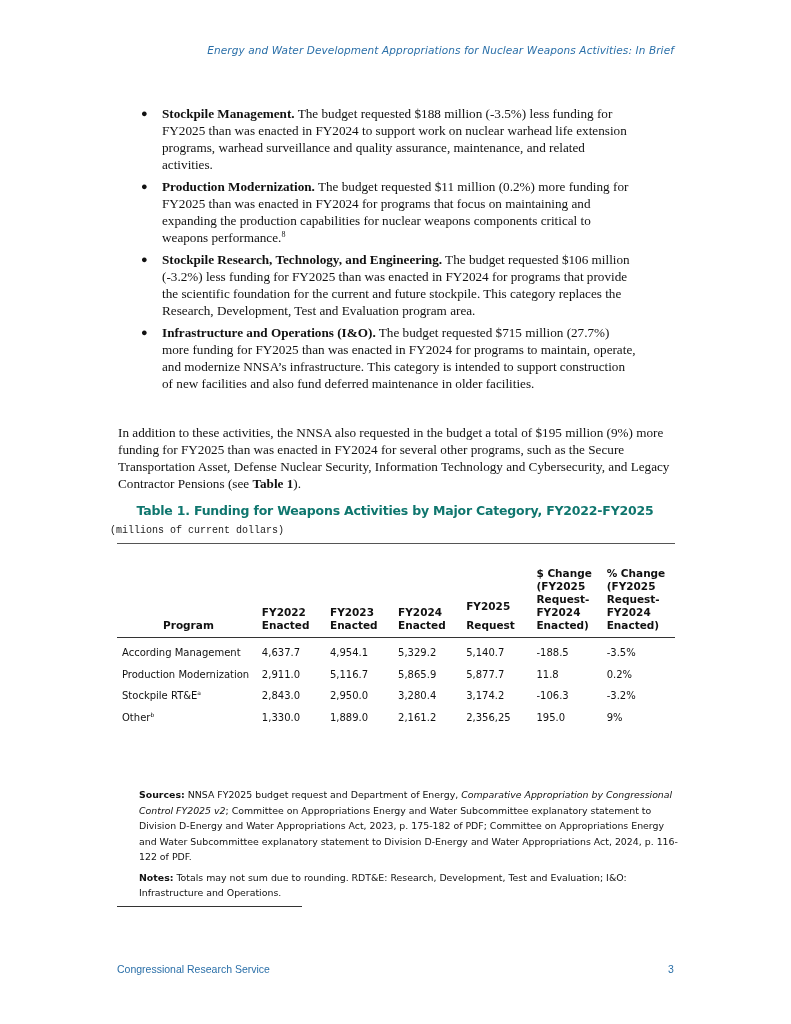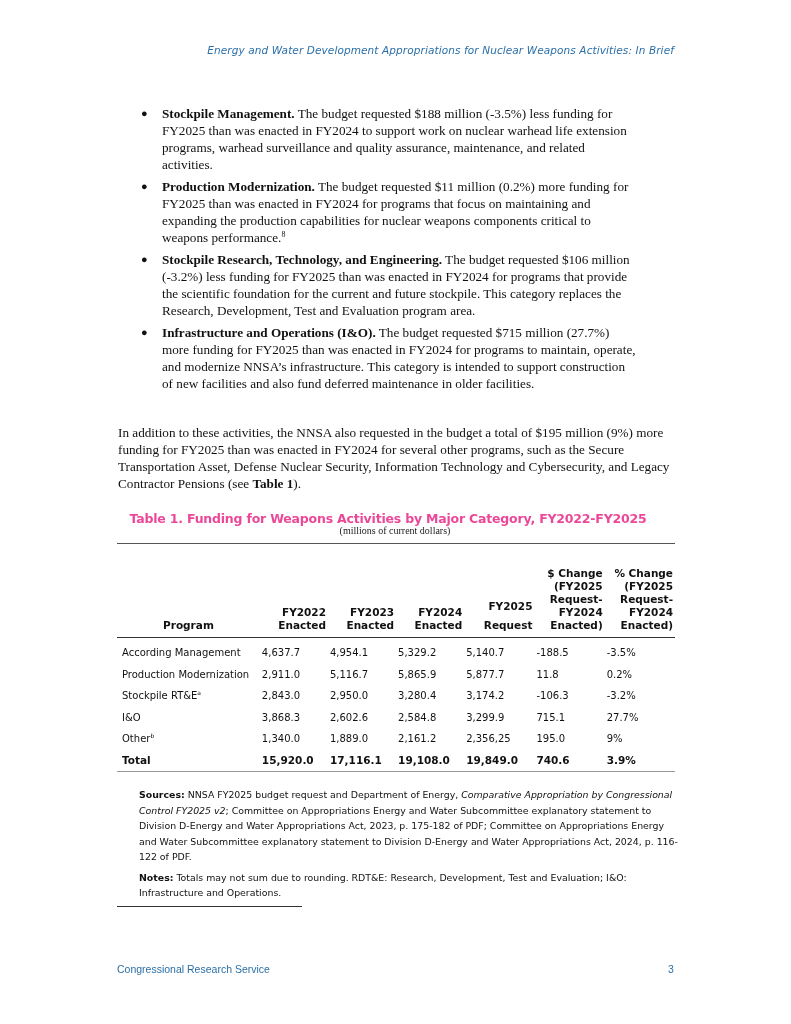--- a/index.html
+++ b/index.html
@@ -18,39 +18,38 @@
 
     .bullets { position: absolute; left: 138px; top: 105px; width: 500px; margin: 0; padding: 0; list-style: none; }
     .bullet { position: relative; padding-left: 24px; margin-bottom: 5px; }
     .bullet-dot { position: absolute; left: 3px; top: 0; font-size: 11px; }
     .bullet b { font-weight: bold; }
     sup { font-size: 8px; line-height: 0; vertical-align: super; }
 
     .para { position: absolute; left: 118px; top: 424px; width: 565px; }
 
     .table-title {
-      position: absolute; left: 103px; top: 503px; width: 570px; text-align: center;
-      font-family: "DejaVu Sans", sans-serif; font-weight: bold; font-size: 12.5px; color: #ec4899;
+      position: absolute; left: 110px; top: 503px; width: 570px; text-align: center;
+      font-family: "DejaVu Sans", sans-serif; font-weight: bold; font-size: 12.5px; color: #0f766e;
       letter-spacing: -0.2px;
-      margin-top: 8px;
     }
     .table-subtitle {
-      position: absolute; left: 110px; top: 525px; width: 570px; text-align: center;
-      font-family: Liberation Serif, serif; font-size: 10px; color: #222;
+      position: absolute; left: 110px; top: 525px; width: 570px; 
+      font-family: Liberation Mono, monospace; font-size: 10px; color: #222;
     }
 
     table.funding {
       position: absolute; left: 117px; top: 543px; width: 558px;
       border-collapse: collapse;
       font-family: "DejaVu Sans", sans-serif; font-size: 10px; color: #111;
     }
     table.funding thead tr { border-top: 1px solid #555; border-bottom: 1.5px solid #333; }
     table.funding th {
       font-weight: bold; font-size: 10.5px; line-height: 13px; vertical-align: bottom;
-      text-align: right; padding: 6px 2px 5px 2px; height: 82px;
+      text-align: left; padding: 6px 2px 5px 2px; height: 82px;
     }
     table.funding th.prog { text-align: center; }
     table.funding td { padding: 0 2px; height: 21.5px; white-space: nowrap; }
     table.funding td.prog { text-align: left; padding-left: 5px; }
     table.funding tr.total td { font-weight: bold; font-size: 10.5px; }
     table.funding tbody tr:first-child td { padding-top: 4px; }
     table.funding tbody tr.total { border-bottom: 1px solid #999; }
     .fn-mark { font-size: 6px; vertical-align: super; line-height: 0; }
 
     .sources {
@@ -153,45 +152,27 @@
       <tr>
         <td class="prog"><span>Stockpile RT&amp;E</span><span class="fn-mark">a</span></td>
         <td>2,843.0</td>
         <td>2,950.0</td>
         <td>3,280.4</td>
         <td>3,174.2</td>
         <td>-106.3</td>
         <td>-3.2%</td>
       </tr>
       <tr>
-        <td class="prog"><span>I&amp;O</span><span class="fn-mark"></span></td>
-        <td>3,868.3</td>
-        <td>2,602.6</td>
-        <td>2,584.8</td>
-        <td>3,299.9</td>
-        <td>715.1</td>
-        <td>27.7%</td>
-      </tr>
-      <tr>
         <td class="prog"><span>Other</span><span class="fn-mark">b</span></td>
-        <td>1,340.0</td>
+        <td>1,330.0</td>
         <td>1,889.0</td>
         <td>2,161.2</td>
         <td>2,356,25</td>
         <td>195.0</td>
         <td>9%</td>
-      </tr>
-      <tr class="total">
-        <td class="prog">Total</td>
-        <td>15,920.0</td>
-        <td>17,116.1</td>
-        <td>19,108.0</td>
-        <td>19,849.0</td>
-        <td>740.6</td>
-        <td>3.9%</td>
       </tr>
     </tbody>
   </table>
 
   <div class="sources">
     <div>
       <b>Sources:</b><span> NNSA FY2025 budget request and Department of Energy, </span><i>Comparative Appropriation by Congressional Control FY2025 v2</i><span>; Committee on Appropriations Energy and Water Subcommittee explanatory statement to Division D-Energy and Water Appropriations Act, 2023, p. 175-182 of PDF; Committee on Appropriations Energy and Water Subcommittee explanatory statement to Division D-Energy and Water Appropriations Act, 2024, p. 116-122 of PDF.</span>
     </div>
     <div class="notes">
       <b>Notes:</b><span> Totals may not sum due to rounding. RDT&amp;E: Research, Development, Test and Evaluation; I&amp;O: Infrastructure and Operations.</span>

